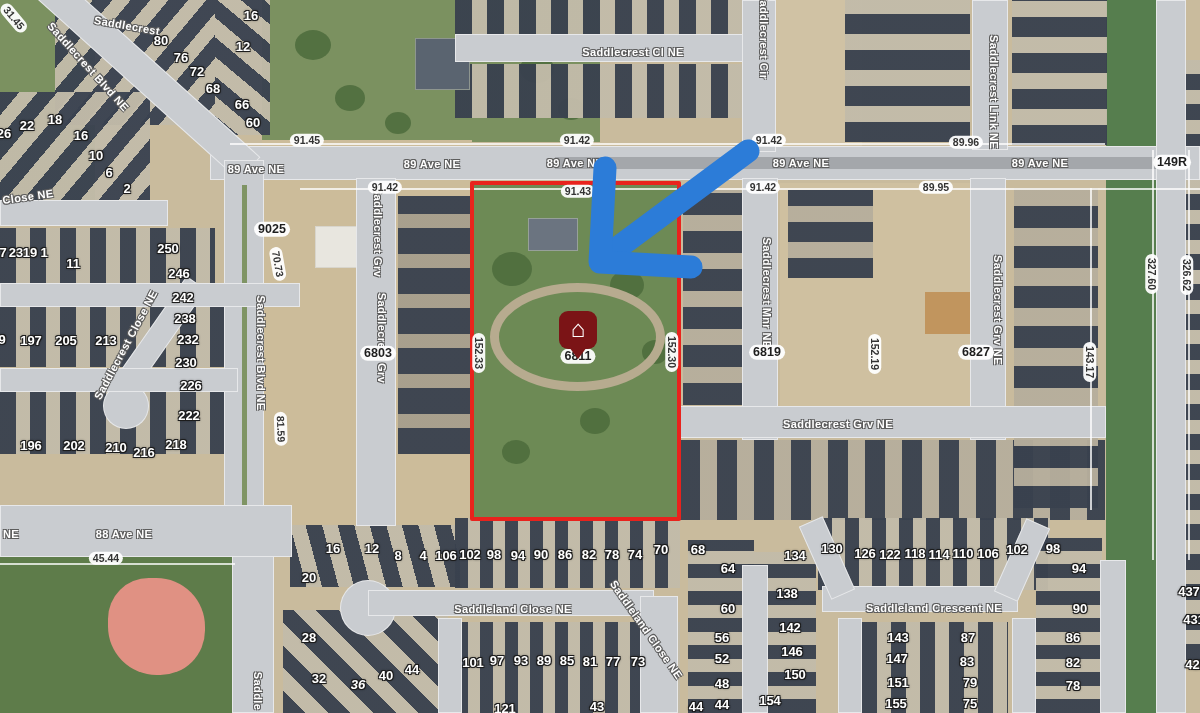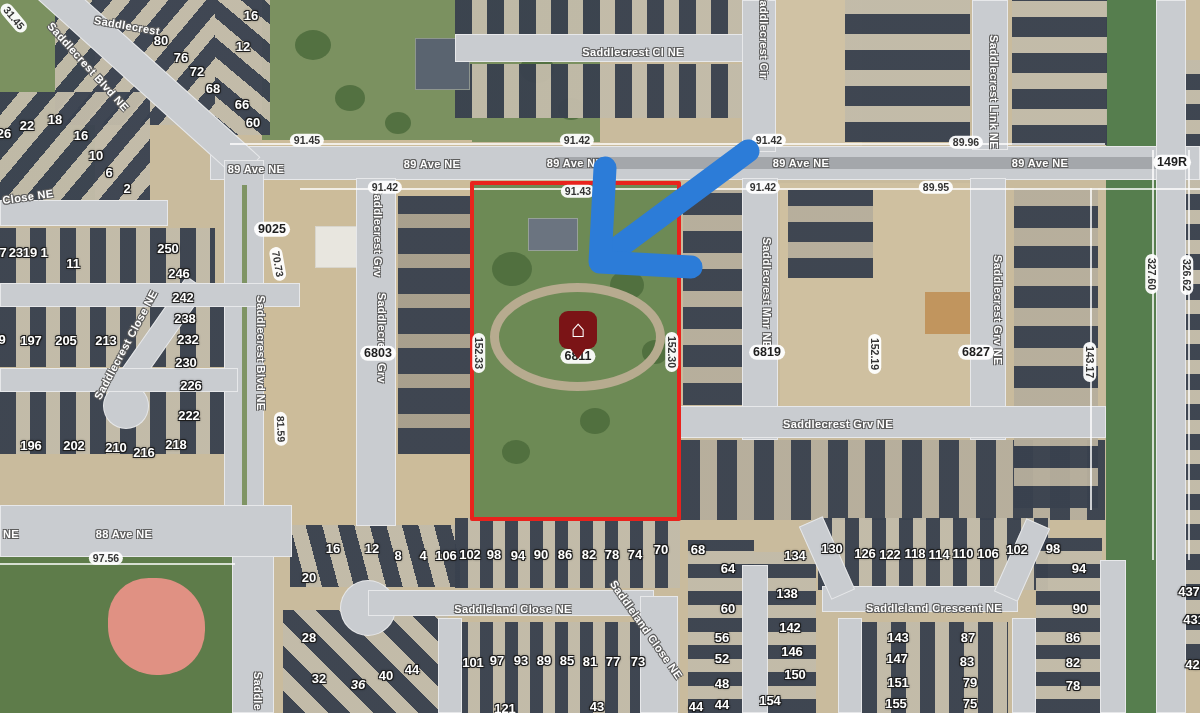--- a/index.html
+++ b/index.html
@@ -288,21 +288,21 @@
       <span class="dim" style="left: 763px; top: 187px; transform: translate(-50%, -50%) rotate(0deg);">91.42</span>
       <span class="dim" style="left: 936px; top: 187px; transform: translate(-50%, -50%) rotate(0deg);">89.95</span>
       <span class="dim" style="left: 278px; top: 264px; transform: translate(-50%, -50%) rotate(80deg);">70.73</span>
       <span class="dim" style="left: 281px; top: 429px; transform: translate(-50%, -50%) rotate(88deg);">81.59</span>
       <span class="dim" style="left: 479px; top: 353px; transform: translate(-50%, -50%) rotate(90deg);">152.33</span>
       <span class="dim" style="left: 672px; top: 352px; transform: translate(-50%, -50%) rotate(90deg);">152.30</span>
       <span class="dim" style="left: 875px; top: 354px; transform: translate(-50%, -50%) rotate(90deg);">152.19</span>
       <span class="dim" style="left: 1090px; top: 362px; transform: translate(-50%, -50%) rotate(90deg);">143.17</span>
       <span class="dim" style="left: 1152px; top: 274px; transform: translate(-50%, -50%) rotate(90deg);">327.60</span>
       <span class="dim" style="left: 1187px; top: 275px; transform: translate(-50%, -50%) rotate(90deg);">326.62</span>
-      <span class="dim" style="left: 106px; top: 558px; transform: translate(-50%, -50%) rotate(0deg);">97.56</span>
+      <span class="dim" style="left: 106px; top: 558px; transform: translate(-50%, -50%) rotate(0deg);">45.44</span>
     </div>
   <div class="abs" style="left:0;top:0;width:100%;height:100%;">
       <span class="addr" style="left: 272px; top: 229px; transform: translate(-50%, -50%) rotate(0deg);">9025</span>
       <span class="addr" style="left: 378px; top: 353px; transform: translate(-50%, -50%) rotate(0deg);">6803</span>
       <span class="addr" style="left: 578px; top: 356px; transform: translate(-50%, -50%) rotate(0deg);">6811</span>
       <span class="addr" style="left: 767px; top: 352px; transform: translate(-50%, -50%) rotate(0deg);">6819</span>
       <span class="addr" style="left: 976px; top: 352px; transform: translate(-50%, -50%) rotate(0deg);">6827</span>
       <span class="addr" style="left: 1172px; top: 162px; transform: translate(-50%, -50%) rotate(0deg);">149R</span>
     </div>
 

